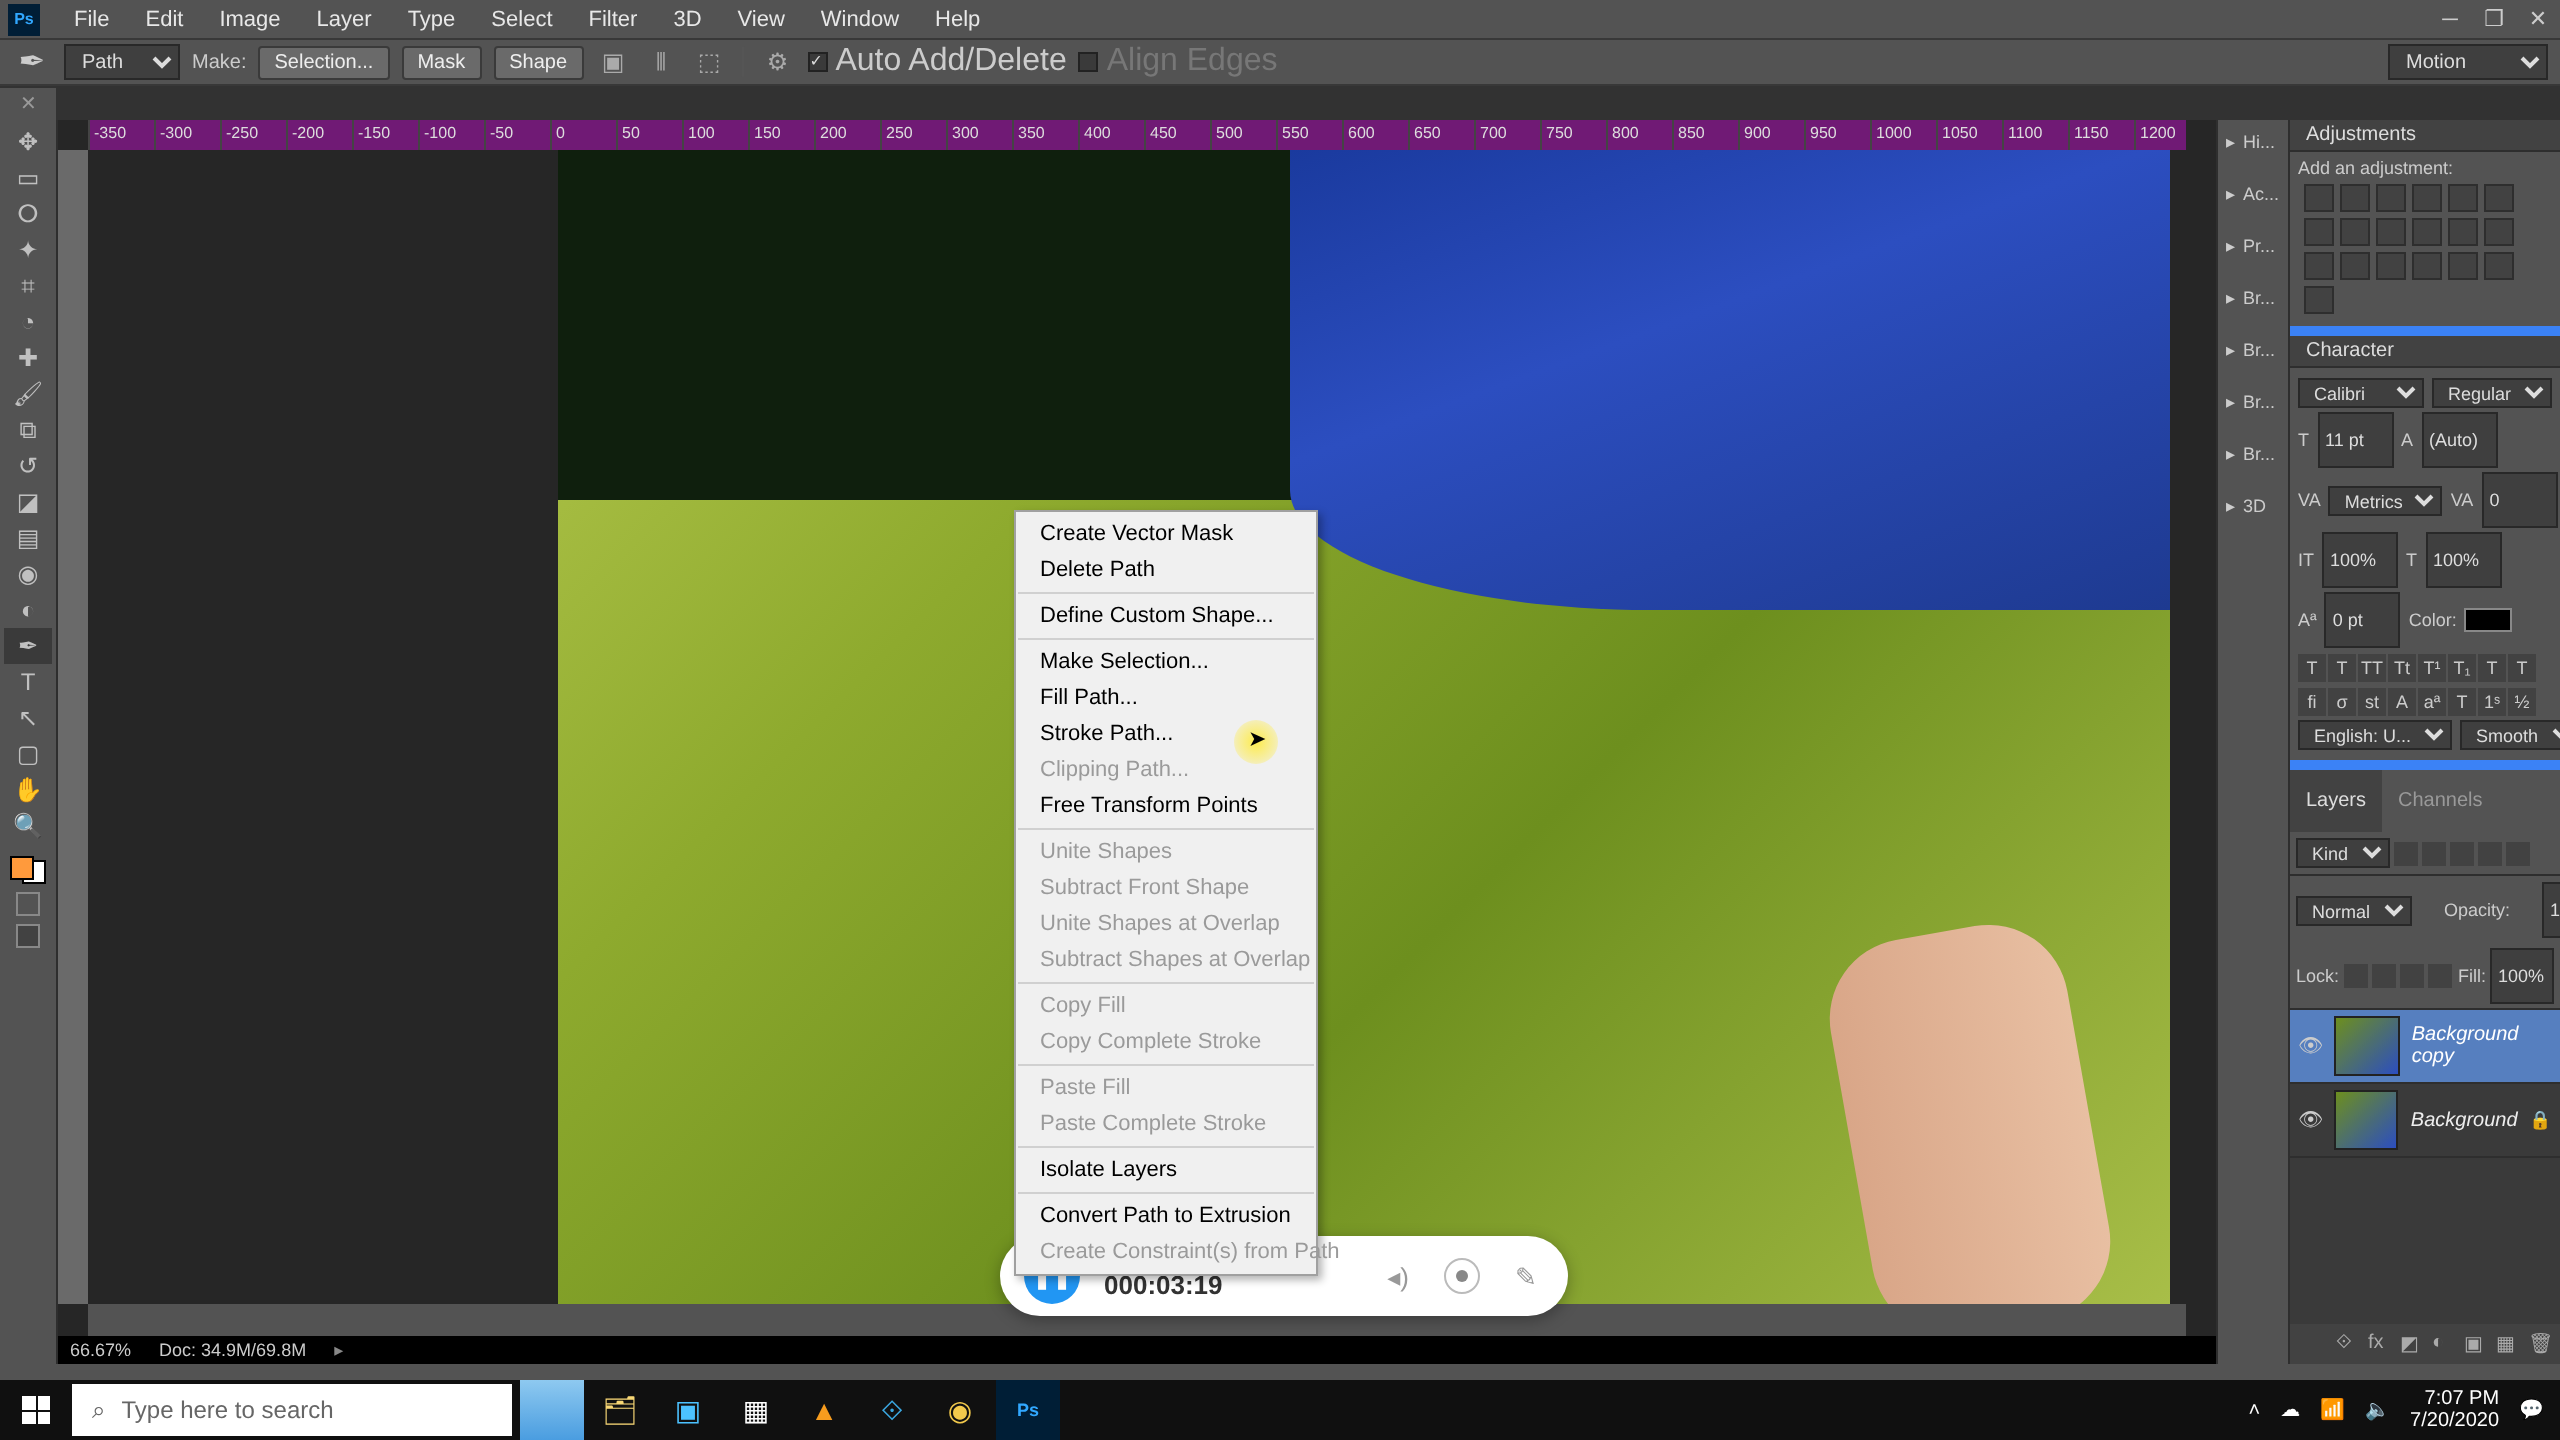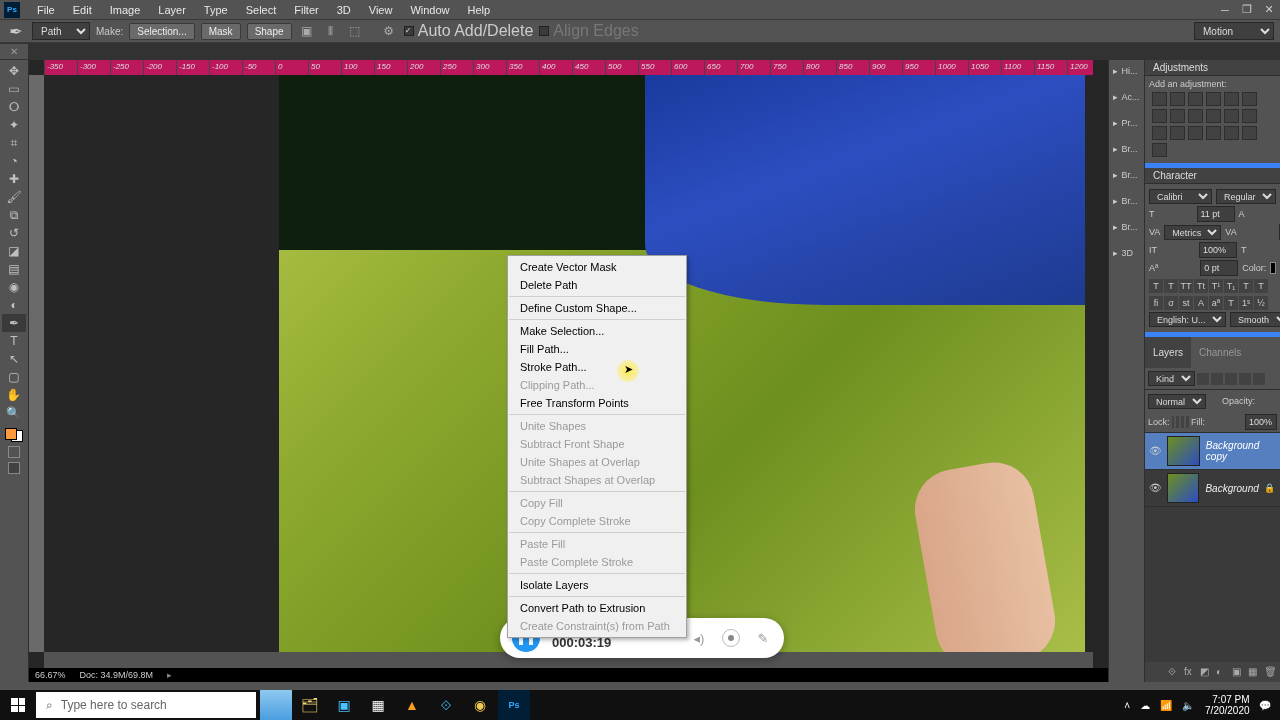--- a/index.html
+++ b/index.html
@@ -35,35 +35,35 @@
 .toolbox { width: 29px; background: #535353; border-right: 1px solid #2e2e2e; display: flex; flex-direction: column; align-items: center; padding-top: 2px; gap: 0; }
 .tool { width: 24px; height: 18px; display: flex; align-items: center; justify-content: center; color: #c0c0c0; font-size: 12px; }
 .tool.active { background: #3a3a3a; }
 .swatch { width: 18px; height: 14px; margin-top: 6px; position: relative; }
 .swatch-fg { position: absolute; top: 0; left: 0; width: 12px; height: 12px; background: #ff9a3c; border: 1px solid #000; }
 .swatch-bg { position: absolute; bottom: 0; right: 0; width: 12px; height: 12px; background: #fff; border: 1px solid #000; }
 .tool-mode { width: 12px; height: 12px; border: 1px solid #888; margin-top: 4px; }
 
 
 .canvas-area { flex: 1; background: #262626; position: relative; overflow: hidden; }
-.ruler-h { position: absolute; top: 0; left: 15px; right: 15px; height: 15px; background: #be185d; display: flex; font-size: 8px; color: #ddd; overflow: hidden; font-style: italic; }
+.ruler-h { position: absolute; top: 0; left: 15px; right: 15px; height: 15px; background: #701a75; display: flex; font-size: 8px; color: #ddd; overflow: hidden; }
 .ruler-tick { flex: 0 0 33px; border-left: 1px solid #444; padding-left: 2px; line-height: 13px; }
 .ruler-v { position: absolute; top: 15px; left: 0; bottom: 30px; width: 15px; background: #6a6a6a; }
 .canvas-inner { position: absolute; top: 15px; left: 15px; right: 15px; bottom: 30px; background: #262626; }
 .image { position: absolute; top: 0; left: 235px; width: 806px; height: 100%; background: linear-gradient(180deg, #1a3015 0%, #1a3015 25%, transparent 25%), linear-gradient(135deg, #b5c84e 0%, #8eaa2e 30%, #6d8f1e 60%, #a8be48 100%); overflow: hidden; }
 .shirt { position: absolute; top: 0; right: 0; width: 440px; height: 230px; background: linear-gradient(160deg, #1a3a9e 0%, #2c4ec0 40%, #1e3a90 100%); border-bottom-left-radius: 180px 60px;}
 .arm { position: absolute; top: 390px; right: 40px; width: 120px; height: 200px; background: linear-gradient(90deg, #d9a688, #e8bfa2); border-radius: 40px; transform: rotate(-10deg); }
 .darktop { position: absolute; top: 0; left: 0; width: 370px; height: 175px; background: #0f1f0d; }
 
 
 .scroll-h { position: absolute; bottom: 13px; left: 15px; right: 15px; height: 17px; background: #535353; }
 .statusbar { position: absolute; bottom: 0; left: 0; right: 0; height: 14px; background: #000000; display: flex; align-items: center; font-size: 9px; color: #ccc; gap: 14px; padding-left: 6px; }
 
 
-.context-menu { position: absolute; background: #f0f0f0; border: 1px solid #a0a0a0; box-shadow: 2px 2px 4px rgba(0,0,0,0.3); width: 180px; z-index: 100; padding: 2px 0; }
+.context-menu { position: absolute; background: #f0f0f0; border: 1px solid #a0a0a0; box-shadow: 2px 2px 4px rgba(0,0,0,0.3); width: 152px; z-index: 100; padding: 2px 0; }
 .cm-item { font-size: 11px; color: #000; padding: 3px 12px; white-space: nowrap; }
 .cm-item.disabled { color: #9a9a9a; }
 .cm-sep { height: 1px; background: #d0d0d0; margin: 2px 1px; }
 
 
 .cursor-spot { position: absolute; width: 22px; height: 22px; background: radial-gradient(circle, rgba(255,235,59,0.9) 0%, rgba(255,235,59,0.4) 60%, transparent 100%); border-radius: 50%; pointer-events: none; z-index: 110; }
 .cursor-arrow { position: absolute; z-index: 111; font-size: 11px; color: #000; pointer-events: none; }
 
 
 .icon-dock { width: 36px; background: #535353; border-left: 1px solid #2e2e2e; display: flex; flex-direction: column; padding-top: 4px; gap: 12px;}
@@ -71,21 +71,21 @@
 
 .panels { width: 136px; background: #535353; border-left: 1px solid #2e2e2e; display: flex; flex-direction: column; }
 .panel-section { border-bottom: 5px solid #3b82f6; }
 .panel-tab { background: #424242; color: #ddd; font-size: 10px; padding: 2px 8px; border-bottom: 1px solid #2e2e2e; }
 .panel-body { padding: 3px 4px; font-size: 9px; color: #ccc; }
 .adj-icons { display: flex; flex-wrap: wrap; gap: 3px; padding: 3px; }
 .adj-ic { width: 15px; height: 14px; background: #424242; border: 1px solid #2e2e2e; }
 
 .char-row { display: flex; gap: 4px; align-items: center; margin: 2px 0; }
 .char-select { background: #3f3f3f; border: 1px solid #282828; color: #ddd; font-size: 9px; padding: 1px 3px; flex: 1; height: 15px; }
-.char-input { background: #3f3f3f; border: 1px solid #282828; color: #ddd; font-size: 9px; padding: 1px 3px; width: 38px; height: 16px; margin-left: 38px; }
+.char-input { background: #3f3f3f; border: 1px solid #282828; color: #ddd; font-size: 9px; padding: 1px 3px; width: 38px; height: 28px; }
 .type-btns { display: flex; gap: 1px; margin-top: 3px; }
 .type-btn { width: 14px; height: 14px; background: #424242; color: #ccc; font-size: 9px; display: flex; align-items: center; justify-content: center; }
 
 .layers-panel { flex: 1; display: flex; flex-direction: column; }
 .layers-header { display: flex; }
 .layers-tab { background: #424242; color: #ddd; font-size: 10px; padding: 10px 8px; }
 .layers-tab.inactive { background: #535353; color: #999; }
 .layers-filter { display: flex; gap: 2px; padding: 3px; border-bottom: 1px solid #2e2e2e; align-items: center; }
 .layers-mode-row { display: flex; gap: 16px; padding: 3px; font-size: 9px; color: #ccc; align-items: center; }
 .layers-lock-row { display: flex; gap: 2px; padding: 2px 3px; font-size: 9px; color: #ccc; align-items: center; border-bottom: 1px solid #2e2e2e;}

